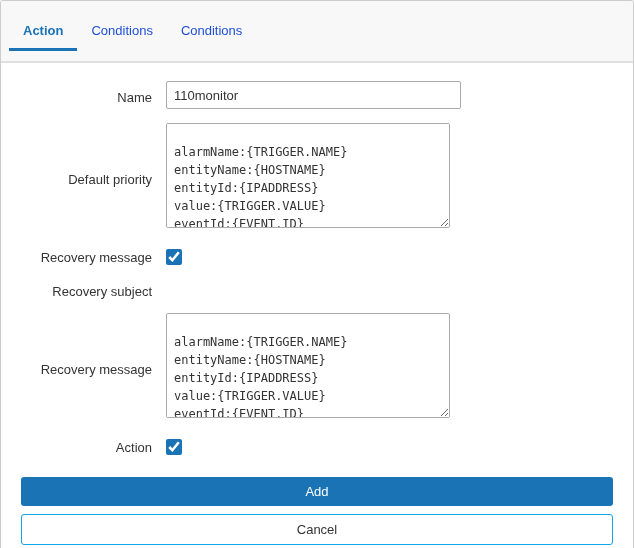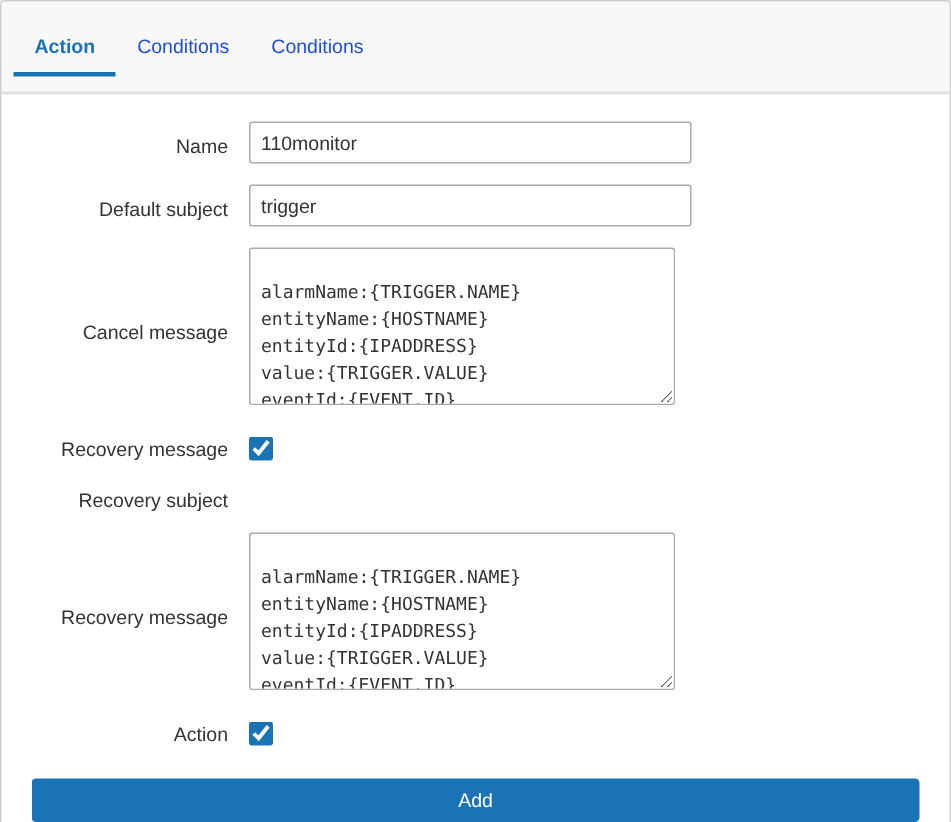--- a/index.html
+++ b/index.html
@@ -137,29 +137,23 @@
 
     <div class="form-content">
 
       <div class="form-row">
         <div class="form-label">Name</div>
         <div class="form-control">
           <input type="text" value="110monitor" style="">
         </div>
       </div>
 
-      <div class="form-row">
-        <div class="form-label">Default subject</div>
-        <div class="form-control">
-          <input type="text" value="trigger" style="">
-        </div>
-      </div>
-
-      <div class="form-row">
-        <div class="form-label">Cancel message</div>
+
+      <div class="form-row">
+        <div class="form-label">Default priority</div>
         <div class="form-control">
           <textarea style="">alarmName:{TRIGGER.NAME}
 entityName:{HOSTNAME}
 entityId:{IPADDRESS}
 value:{TRIGGER.VALUE}
 eventId:{EVENT.ID}
 priority:{TRIGGER.SEVERITY}
 alarmContent:{IPADDRESS} {ITEM.NAME}:
 {ITEM.VALUE}</textarea>
         </div>

